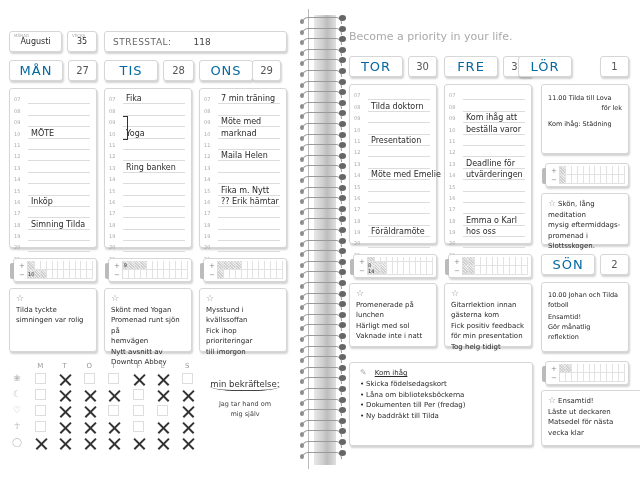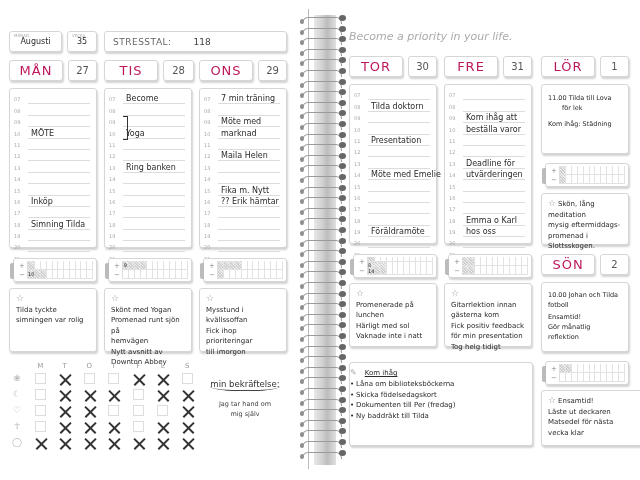--- a/index.html
+++ b/index.html
@@ -13,21 +13,21 @@
       border-radius: 3px;
       box-shadow: 1px 2px 2px rgba(0,0,0,0.18);
     }
     .hand { font-family: "DejaVu Sans", sans-serif; color: #2a2a2a; }
 
     .small-label { position: absolute; left: 4px; top: 1px; font-size: 4px; color: #aaa; }
     .hdr-text { position: absolute; left: 0; right: 0; top: 0; bottom: 0; display: flex; align-items: center; justify-content: center; font-size: 9px; }
     .stress { padding-left: 8px; justify-content: flex-start; font-size: 9px; color: #444; }
     .stress .lbl { letter-spacing: 0.5px; color: #666; margin-right: 22px; }
 
-    .day-name { position: absolute; inset: 0; display: flex; align-items: center; justify-content: center; font-size: 13px; letter-spacing: 1px; color: #be185d; font-family: "DejaVu Sans", sans-serif; }
+    .day-name { position: absolute; inset: 0; display: flex; align-items: center; justify-content: center; font-size: 13px; letter-spacing: 1px; color: #0369a1; font-family: "DejaVu Sans", sans-serif; }
     .day-num { position: absolute; inset: 0; display: flex; align-items: center; justify-content: center; font-size: 10px; color: #555; }
 
     .sched { padding: 4px 6px 0 4px; }
     .sched-row { position: relative; height: 11.4px; border-bottom: 1px solid #dcdcdc; margin-left: 14px; }
     .sched-row .hr { position: absolute; left: -14px; bottom: 1px; font-size: 5px; color: #aaa; }
     .sched-row .txt { position: absolute; left: 3px; bottom: 0px; font-size: 8px; white-space: nowrap; color: #2a2a2a; }
 
     .tracker { display: flex; align-items: stretch; padding: 2px 3px; }
     .tracker .tab { position: absolute; left: -4px; top: 4px; width: 4px; height: 16px; background: #bbb; border-radius: 2px 0 0 2px; }
     .tracker .pm { width: 10px; display: flex; flex-direction: column; justify-content: space-around; font-size: 7px; color: #888; align-items: center; }
@@ -56,23 +56,23 @@
     .affirm .text { font-size: 6.5px; color: #444; margin-top: 8px; line-height: 10px; }
 
     .spiral { position: absolute; left: 300px; top: 15px; width: 48px; height: 450px; }
     .spine { position: absolute; left: 14px; top: 0; width: 22px; height: 100%; background: linear-gradient(90deg, #e8e8e8 0%, #cfcfcf 40%, #bdbdbd 60%, #e0e0e0 100%); }
     .spine-line { position: absolute; left: 8px; top: -6px; width: 1px; height: 460px; background: #bbb; }
     .ring { position: absolute; left: 0; width: 46px; height: 10px; }
     .ring .arc { position: absolute; left: 2px; top: 2px; width: 40px; height: 7px; border: 1.5px solid #9a9a9a; border-bottom: none; border-radius: 6px 6px 0 0; }
     .ring .knob { position: absolute; right: 0; top: 0; width: 7px; height: 6px; background: #666; border-radius: 50%; }
     .ring .lknob { position: absolute; left: 0; top: 4px; width: 4px; height: 5px; background: #888; border-radius: 50%; }
 
-    .quote { position: absolute; left: 349px; top: 30px; font-size: 11px; font-style: italic; color: #aaa; font-family: "DejaVu Sans", sans-serif; }
-
-    .remember { padding: 5px 0; font-size: 7px; color: #2a2a2a; }
+    .quote { position: absolute; left: 349px; top: 30px; font-size: 11px; color: #aaa; font-family: "DejaVu Sans", sans-serif; }
+
+    .remember { padding: 5px 10px; font-size: 7px; color: #2a2a2a; }
     .remember .rtitle { text-decoration: underline; margin-left: 8px; }
     .remember ul { list-style: none; margin-top: 2px; }
     .remember li { line-height: 10.5px; padding-left: 6px; position: relative; }
     .remember li::before { content: "•"; position: absolute; left: 0; }
     .pencil { color: #aaa; font-size: 8px; }
   </style>
 </head>
 <body>
 
 <div class="box" style="left:9px;top:31px;width:53px;height:21px;">
@@ -100,37 +100,37 @@
   </div>
 <div class="box" style="left:104px;top:60px;width:54px;height:21px;padding-left:42px;">
     <div class="day-name">TIS</div>
   </div>
 <div class="box" style="left:163px;top:60px;width:31px;height:21px;">
     <div class="day-num">28</div>
   </div>
 <div class="box" style="left:199px;top:60px;width:54px;height:21px;">
     <div class="day-name">ONS</div>
   </div>
-<div class="box" style="left:258px;top:60px;width:29px;height:21px;">
+<div class="box" style="left:252px;top:60px;width:29px;height:21px;">
     <div class="day-num">29</div>
   </div>
 
 <div class="box" style="left:349px;top:56px;width:54px;height:21px;">
     <div class="day-name">TOR</div>
   </div>
 <div class="box" style="left:408px;top:56px;width:29px;height:21px;">
     <div class="day-num">30</div>
   </div>
 <div class="box" style="left:444px;top:56px;width:54px;height:21px;">
     <div class="day-name">FRE</div>
   </div>
 <div class="box" style="left:503px;top:56px;width:29px;height:21px;">
     <div class="day-num">31</div>
   </div>
-<div class="box" style="left:541px;top:56px;width:54px;height:21px;">
+<div class="box" style="left:518px;top:56px;width:54px;height:21px;">
     <div class="day-name">LÖR</div>
   </div>
 <div class="box" style="left:600px;top:56px;width:29px;height:21px;">
     <div class="day-num">1</div>
   </div>
 
 <div class="box sched" style="left:9px;top:88px;width:88px;height:160px;">
     <div class="sched-row">
       <span class="hr">07</span>
       <span class="txt"></span>
@@ -192,21 +192,21 @@
       <span class="txt"></span>
     </div>
     <div class="sched-row">
       <span class="hr">22</span>
       <span class="txt"></span>
     </div>
   </div>
 <div class="box sched" style="left:104px;top:88px;width:88px;height:160px;">
     <div class="sched-row">
       <span class="hr">07</span>
-      <span class="txt">Become</span>
+      <span class="txt">Fika</span>
     </div>
     <div class="sched-row">
       <span class="hr">08</span>
       <span class="txt"></span>
     </div>
     <div class="sched-row">
       <span class="hr">09</span>
       <span class="txt"></span>
     </div>
     <div class="sched-row">
@@ -721,43 +721,43 @@
   </div>
 <div class="box note" style="left:541px;top:390px;width:108px;height:56px;">
     <div><span class="star">☆</span><span>Ensamtid!</span></div>
     <p>Läste ut deckaren</p>
     <p>Matsedel för nästa</p>
     <p>vecka klar</p>
   </div>
 
 <div class="box note" style="left:541px;top:84px;width:88px;height:70px;font-size:6.5px;line-height:10px;">
   <p style="margin-top:4px;">11.00 Tilda till Lova</p>
-  <p style="padding-left:14px;">för lek</p>
+  <p style="padding-left:14px;text-align:right;">för lek</p>
   <p style="margin-top:6px;">Kom ihåg: Städning</p>
 </div>
 
 <div class="box" style="left:541px;top:254px;width:54px;height:21px;">
     <div class="day-name">SÖN</div>
   </div>
 <div class="box" style="left:600px;top:254px;width:29px;height:21px;">
     <div class="day-num">2</div>
   </div>
 
 <div class="box note" style="left:541px;top:282px;width:88px;height:70px;font-size:6.5px;line-height:10px;">
   <p style="margin-top:3px;">10.00 Johan och Tilda</p>
   <p>fotboll</p>
   <p style="margin-top:2px;">Ensamtid!</p>
   <p>Gör månatlig reflektion</p>
 </div>
 
 <div class="box remember" style="left:349px;top:362px;width:184px;height:84px;">
   <div><span class="pencil">✎</span><span class="rtitle">Kom ihåg</span></div>
   <ul>
+    <li>Skicka födelsedagskort</li>
     <li>Låna om biblioteksböckerna</li>
-    <li>Skicka födelsedagskort</li>
     <li>Dokumenten till Per (fredag)</li>
     <li>Ny baddräkt till Tilda</li>
   </ul>
 </div>
 
 <div class="habit">
   <div class="habit-head">
     <span>M</span>
     <span>T</span>
     <span>O</span>

